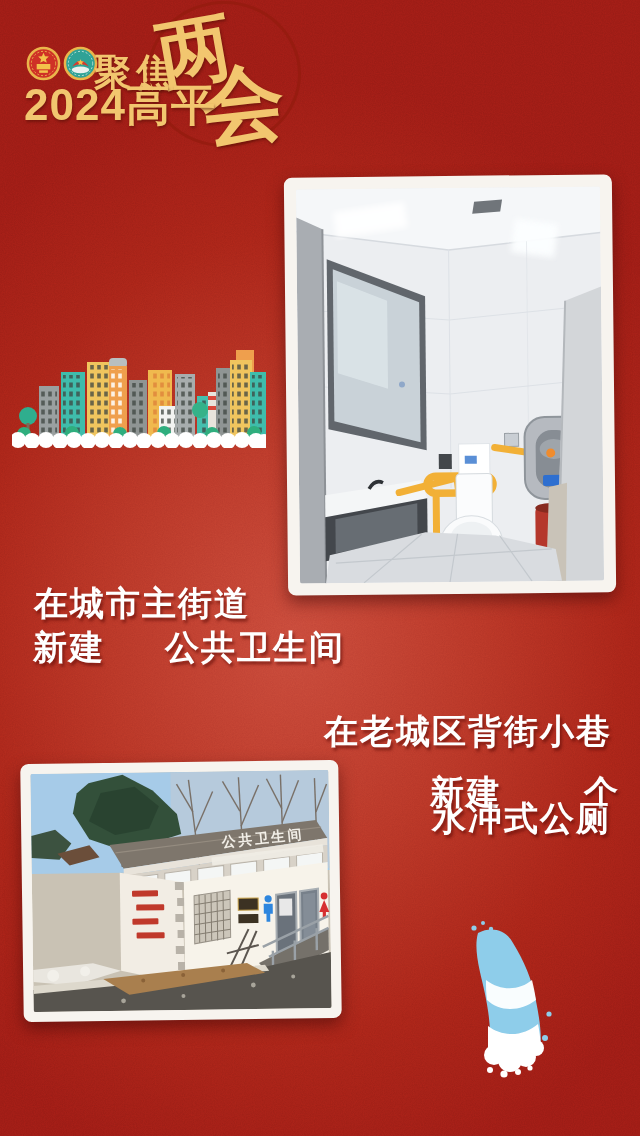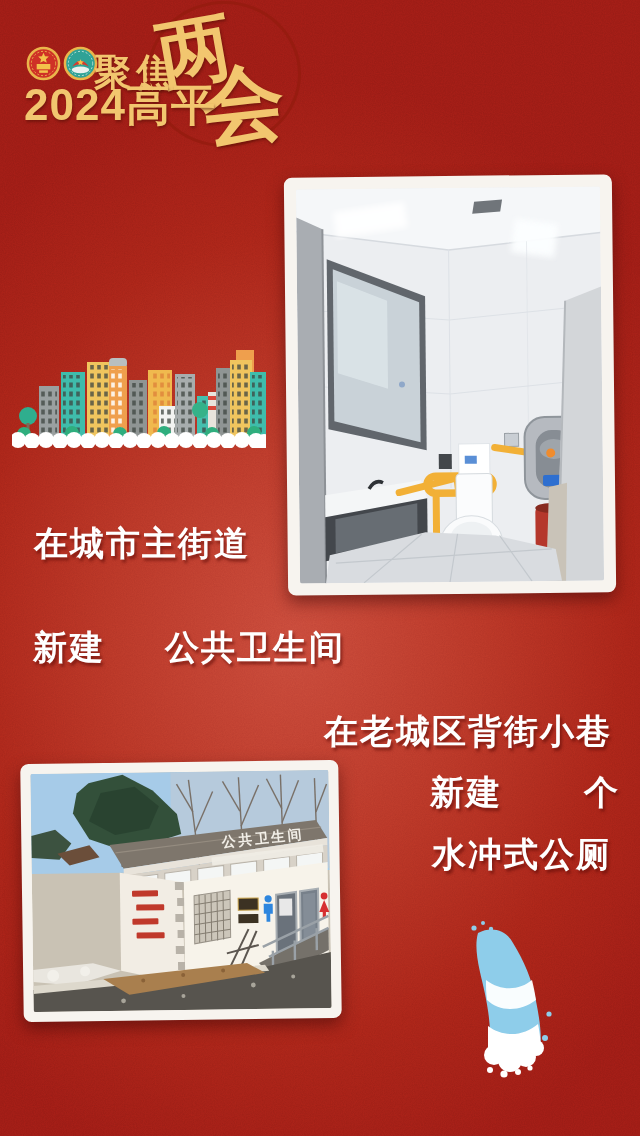--- a/index.html
+++ b/index.html
@@ -215,34 +215,34 @@
       <circle cx="174" cy="104" r="8"></circle>
         <circle cx="188" cy="105" r="8"></circle>
         <circle cx="202" cy="104" r="8"></circle>
         <circle cx="216" cy="105" r="8"></circle>
       <circle cx="230" cy="104" r="8"></circle>
         <circle cx="244" cy="105" r="8"></circle>
         <circle cx="252" cy="106" r="8"></circle>
     </g>
   </svg>
 
-  <div class="hl" style="left:34px;top:521px;text-align:center;">在城市主街道</div>
+  <div class="hl" style="left:34px;top:581px;text-align:center;">在城市主街道</div>
   <div class="hl row" style="left:33px;top:625px;">
     <span>新建</span>
     <span class="blank-slot slot60"></span>
     <span>公共卫生间</span>
   </div>
 
   <div class="hl" style="left:324px;top:709px;">在老城区背街小巷</div>
   <div class="hl row" style="left:430px;top:770px;">
     <span>新建</span>
     <span class="blank-slot slot82"></span>
     <span>个</span>
   </div>
-  <div class="hl" style="left:432px;top:832px;">水冲式公厕</div>
+  <div class="hl" style="left:432px;top:796px;">水冲式公厕</div>
 
   <div class="polaroid photo2">
     <svg class="photo-inner" width="298" height="238" viewBox="0 0 298 238">
       <rect width="298" height="238" fill="#c9c2b4"></rect>
       <rect x="0" y="0" width="298" height="100" fill="#a6cbe8"></rect>
       <g>
         <rect x="140" y="0" width="158" height="98" fill="#c3cbd2" opacity=".55"></rect>
         <g stroke="#6f6154" stroke-width="1.4" opacity=".85">
           <line x1="168" y1="95" x2="158" y2="8"></line>
             <line x1="162" y1="40" x2="146" y2="12"></line>

